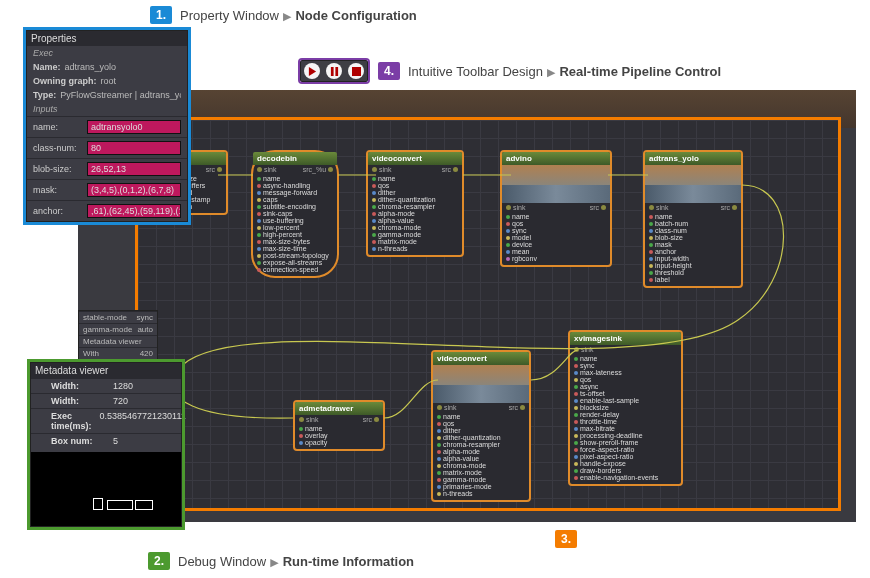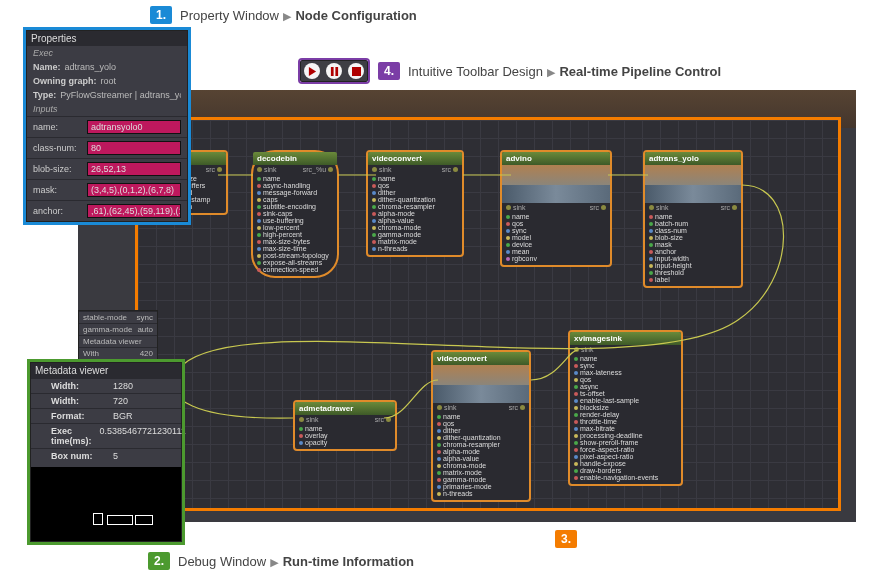--- a/index.html
+++ b/index.html
@@ -254,21 +254,21 @@
           <div class="p c-y">blob-size</div>
           <div class="p c-g">mask</div>
           <div class="p c-r">anchor</div>
           <div class="p c-b">input-width</div>
           <div class="p c-y">input-height</div>
           <div class="p c-g">threshold</div>
           <div class="p c-r">label</div>
         </div>
     </div>
 
-    <div class="node" style="left:155px; top:280px; width:104px;">
+    <div class="node" style="left:155px; top:280px; width:92px;">
       <div class="head">admetadrawer</div>
       <div class="sinkrow">
           <span><span class="dot"></span> <span>sink</span></span>
           <span><span>src</span> <span class="dot"></span></span>
         </div>
       <div class="props" id="props-drawer">
           <div class="p c-g">name</div>
           <div class="p c-r">overlay</div>
           <div class="p c-b">opacity</div>
         </div>
@@ -389,24 +389,20 @@
   <div class="title">Metadata viewer</div>
   <div class="row">
       <span class="lbl">Width:</span>
       <span>1280</span>
     </div>
   <div class="row">
       <span class="lbl">Width:</span>
       <span>720</span>
     </div>
   <div class="row">
-      <span class="lbl">Format:</span>
-      <span>BGR</span>
-    </div>
-  <div class="row">
       <span class="lbl">Exec time(ms):</span>
       <span>0.5385467721230111</span>
     </div>
   <div class="row">
       <span class="lbl">Box num:</span>
       <span>5</span>
     </div>
   <div class="preview">
     <div class="bbox" style="left:62px;top:46px;width:10px;height:12px;"></div>
     <div class="bbox" style="left:76px;top:48px;width:26px;height:10px;"></div>

